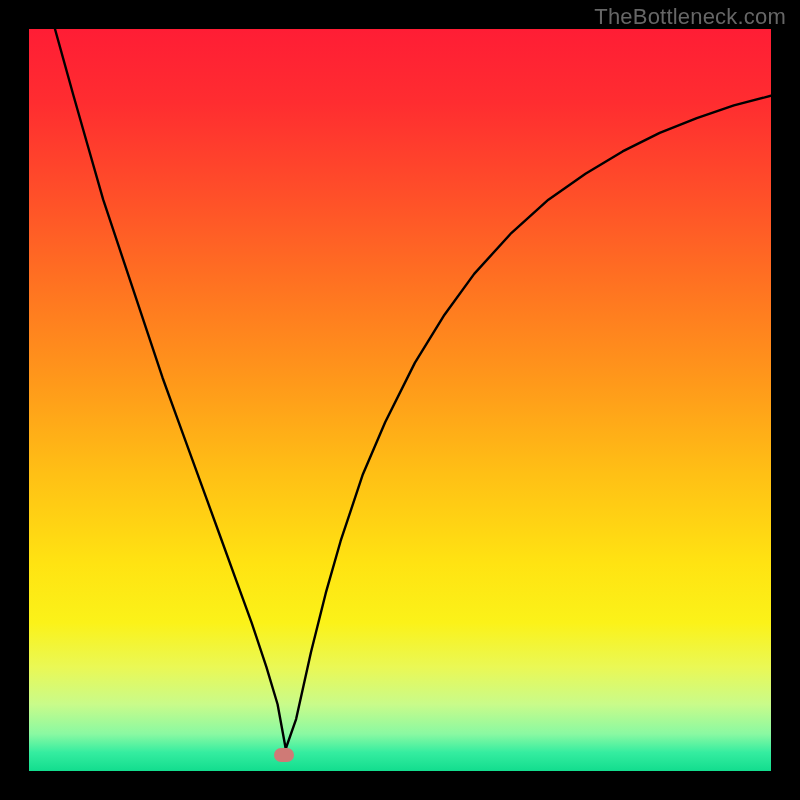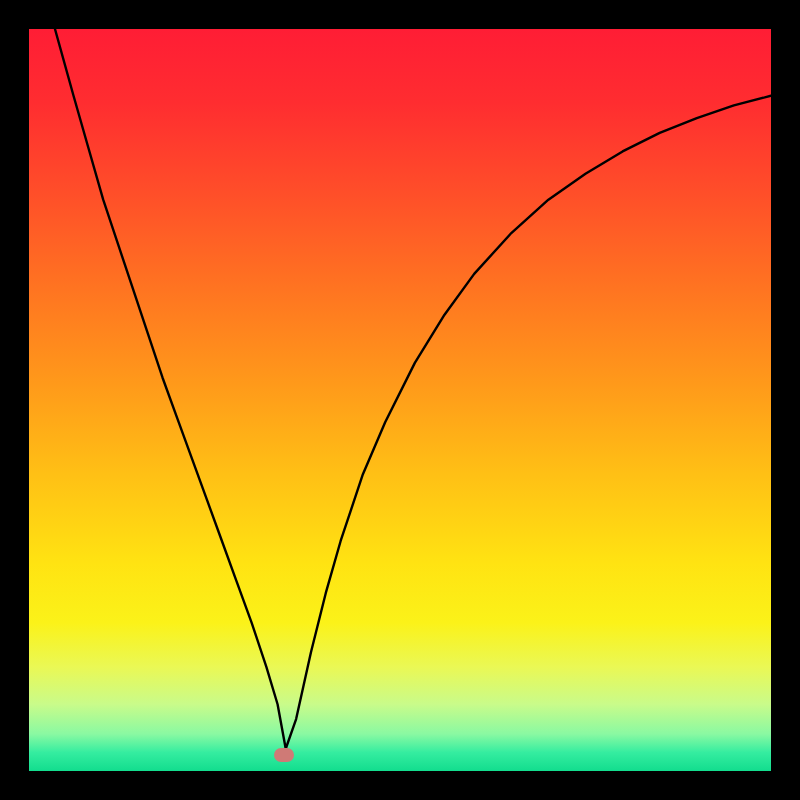--- a/index.html
+++ b/index.html
@@ -46,20 +46,21 @@
     height: 14px;
     background: #cf7a76;
     border-radius: 7px;
   }
 </style>
 </head>
 <body>
 
 <div class="frame">
 
+  <div class="watermark">TheBottleneck.com</div>
 
   <div class="plot-outer">
     <svg class="plot" viewBox="0 0 742 742" preserveAspectRatio="none">
       <defs>
         <linearGradient id="bg-grad" x1="0" y1="0" x2="0" y2="1">
             <stop offset="0%" stop-color="#ff1d35"></stop>
             <stop offset="10%" stop-color="#ff2d30"></stop>
             <stop offset="22%" stop-color="#ff4e29"></stop>
             <stop offset="35%" stop-color="#ff7421"></stop>
             <stop offset="48%" stop-color="#ff9a1a"></stop>

